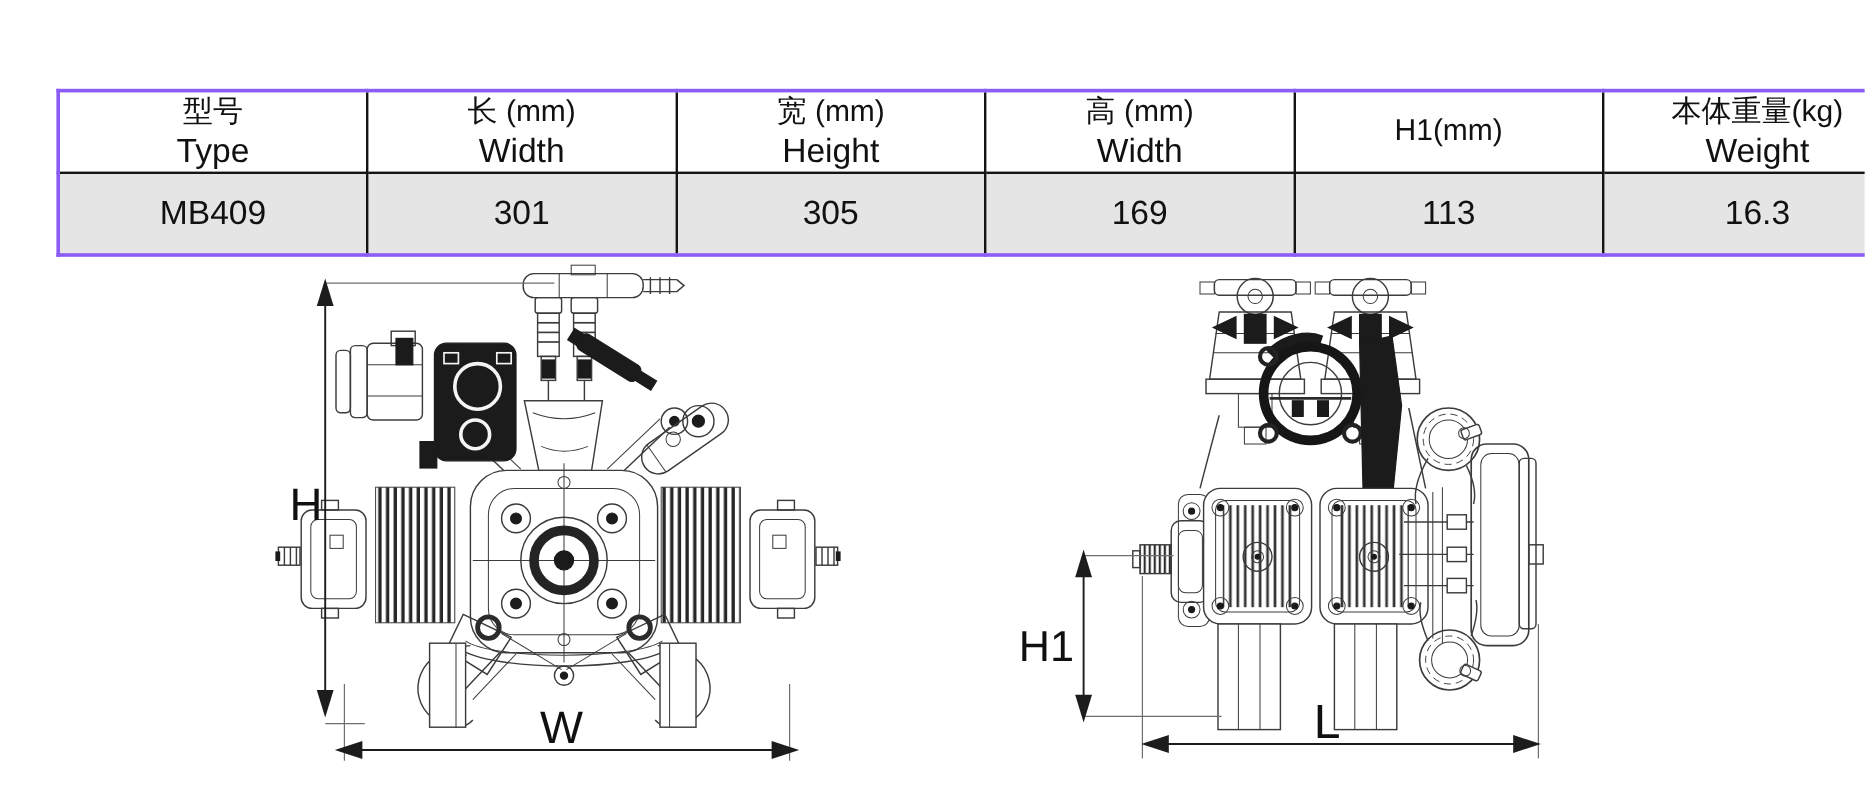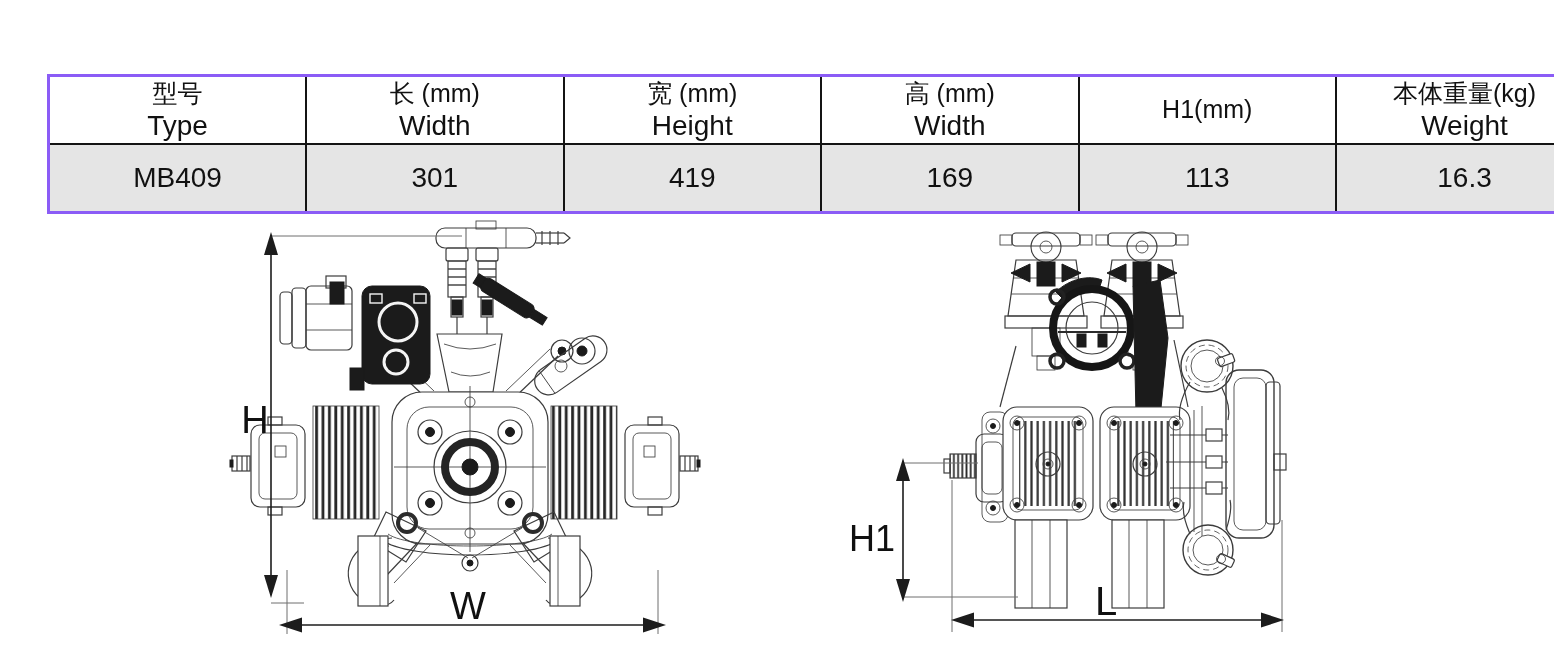--- a/index.html
+++ b/index.html
@@ -66,21 +66,21 @@
         <th>
           <div class="zh">本体重量(kg)</div>
           <div class="en">Weight</div>
         </th>
       </tr>
     </thead>
     <tbody>
       <tr>
         <td>MB409</td>
         <td>301</td>
-        <td>419</td>
+        <td>305</td>
         <td>169</td>
         <td>113</td>
         <td>16.3</td>
       </tr>
     </tbody>
   </table>
 
   <svg class="view" style="left:230px;top:220px;" width="470" height="430" viewBox="0 0 470 430">
     <defs>
       <pattern id="finsL" width="6.4" height="10" patternUnits="userSpaceOnUse">

